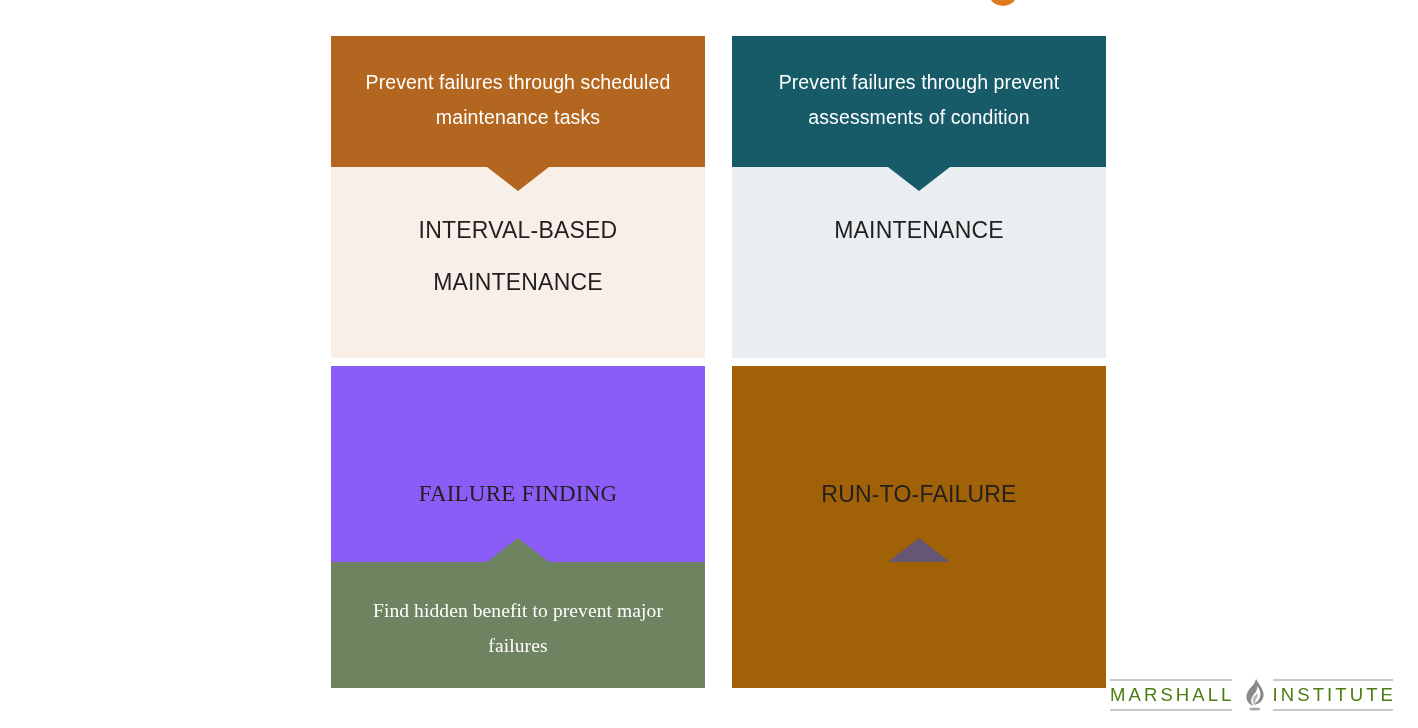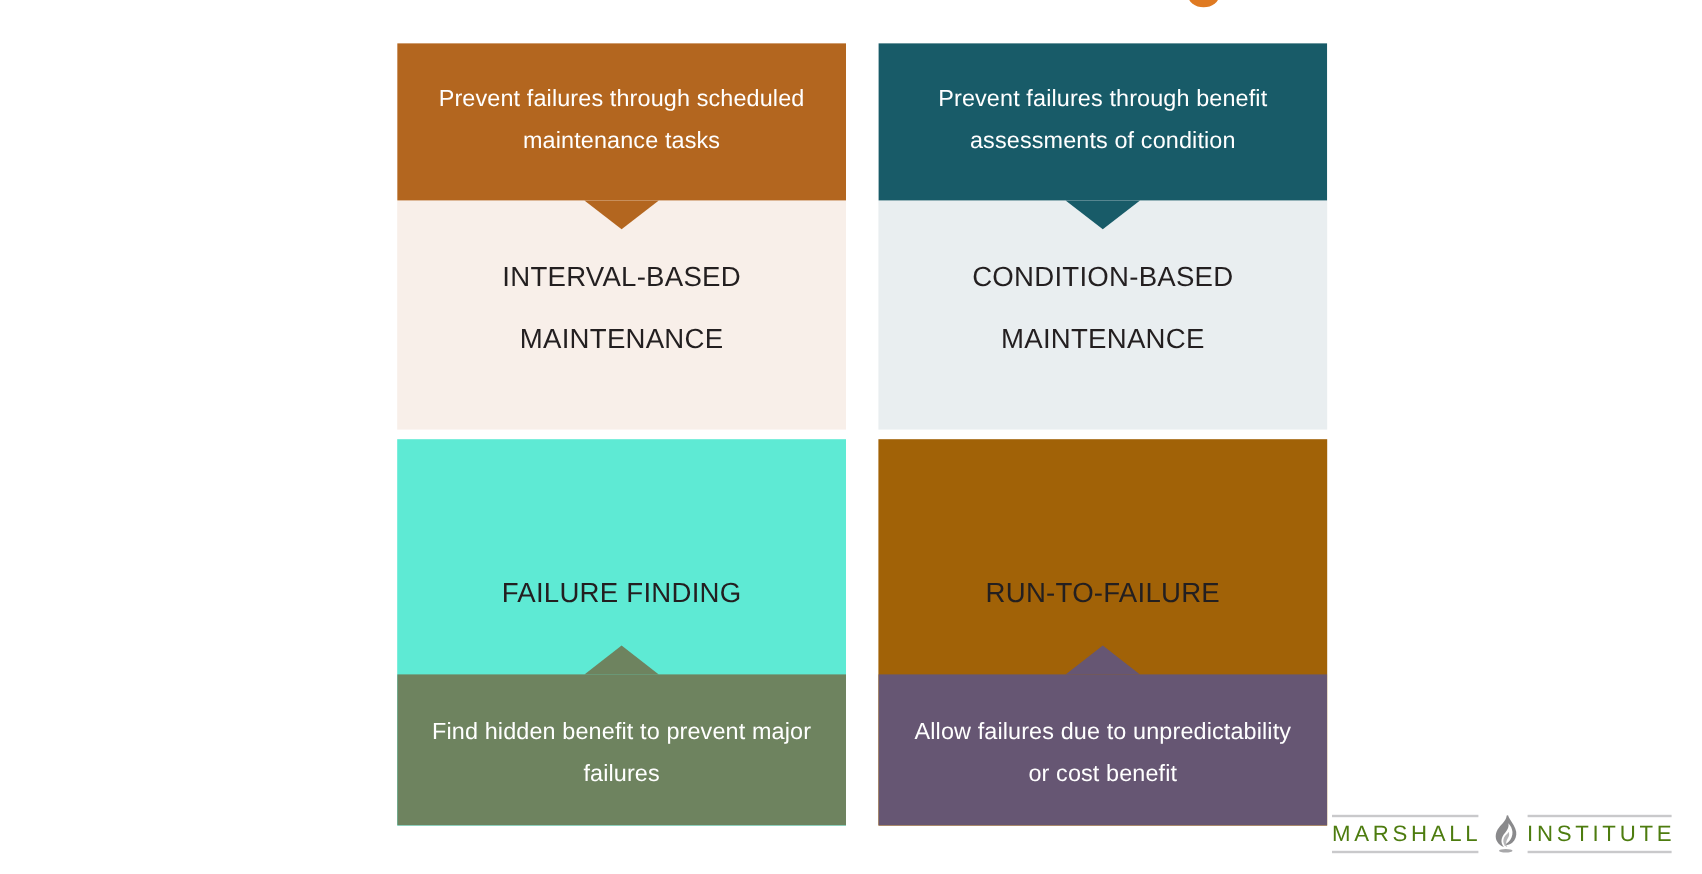--- a/index.html
+++ b/index.html
@@ -114,21 +114,21 @@
 
   
   #quadrant-interval-based        { background: #F8EFE9; }
   #quadrant-interval-based .band  { background: #B3661F; }
   #quadrant-interval-based .notch { color: #B3661F; }
 
   #quadrant-condition-based       { background: #E9EEF0; }
   #quadrant-condition-based .band { background: #185B68; }
   #quadrant-condition-based .notch{ color: #185B68; }
 
-  #quadrant-failure-finding       { background: #5eead4; }
+  #quadrant-failure-finding       { background: #8b5cf6; font-family: Liberation Serif, serif; }
   #quadrant-failure-finding .band { background: #6E835F; }
   #quadrant-failure-finding .notch{ color: #6E835F; }
 
   #quadrant-run-to-failure        { background: #a16207; }
   #quadrant-run-to-failure .band  { background: #665673; }
   #quadrant-run-to-failure .notch { color: #665673; }
 
   .gap { background: #ffffff; }
 
   
@@ -181,25 +181,24 @@
     <div class="q-title q-title-lower">
       <div>INTERVAL-BASED</div>
       <div>MAINTENANCE</div>
     </div>
   </div>
 
   <div class="gap"></div>
 
   <div class="quadrant" id="quadrant-condition-based">
     <div class="band band-top">
-      <span class="band-text">Prevent failures through benefit assessments of condition</span>
+      <span class="band-text">Prevent failures through prevent assessments of condition</span>
     </div>
     <div class="notch notch-down"></div>
     <div class="q-title q-title-lower">
-      <div>CONDITION-BASED</div>
       <div>MAINTENANCE</div>
     </div>
   </div>
 
   <div class="gap"></div>
   <div class="gap"></div>
   <div class="gap"></div>
 
   <div class="quadrant" id="quadrant-failure-finding">
     <div class="q-title q-title-upper">
@@ -211,23 +210,20 @@
     </div>
   </div>
 
   <div class="gap"></div>
 
   <div class="quadrant" id="quadrant-run-to-failure">
     <div class="q-title q-title-upper">
       <div>RUN-TO-FAILURE</div>
     </div>
     <div class="notch notch-up"></div>
-    <div class="band band-bottom">
-      <span class="band-text">Allow failures due to unpredictability or cost benefit</span>
-    </div>
   </div>
 
 </div>
 
 <div id="brand-logo">
   <span class="logo-word">MARSHALL</span>
   <svg id="logo-flame-icon" viewBox="0 0 24 32">
     <path d="M13.6 0.6 C13.0 5.2 9.4 7.6 6.9 10.9 C4.3 14.3 3.6 18.6 5.6 22.3
              C6.9 24.7 9.1 26.2 11.3 26.9 C9.6 25.0 8.8 22.6 9.4 20.1
              C10.0 17.4 12.0 15.5 13.5 13.3 C14.8 11.4 15.5 9.2 15.0 7.0

